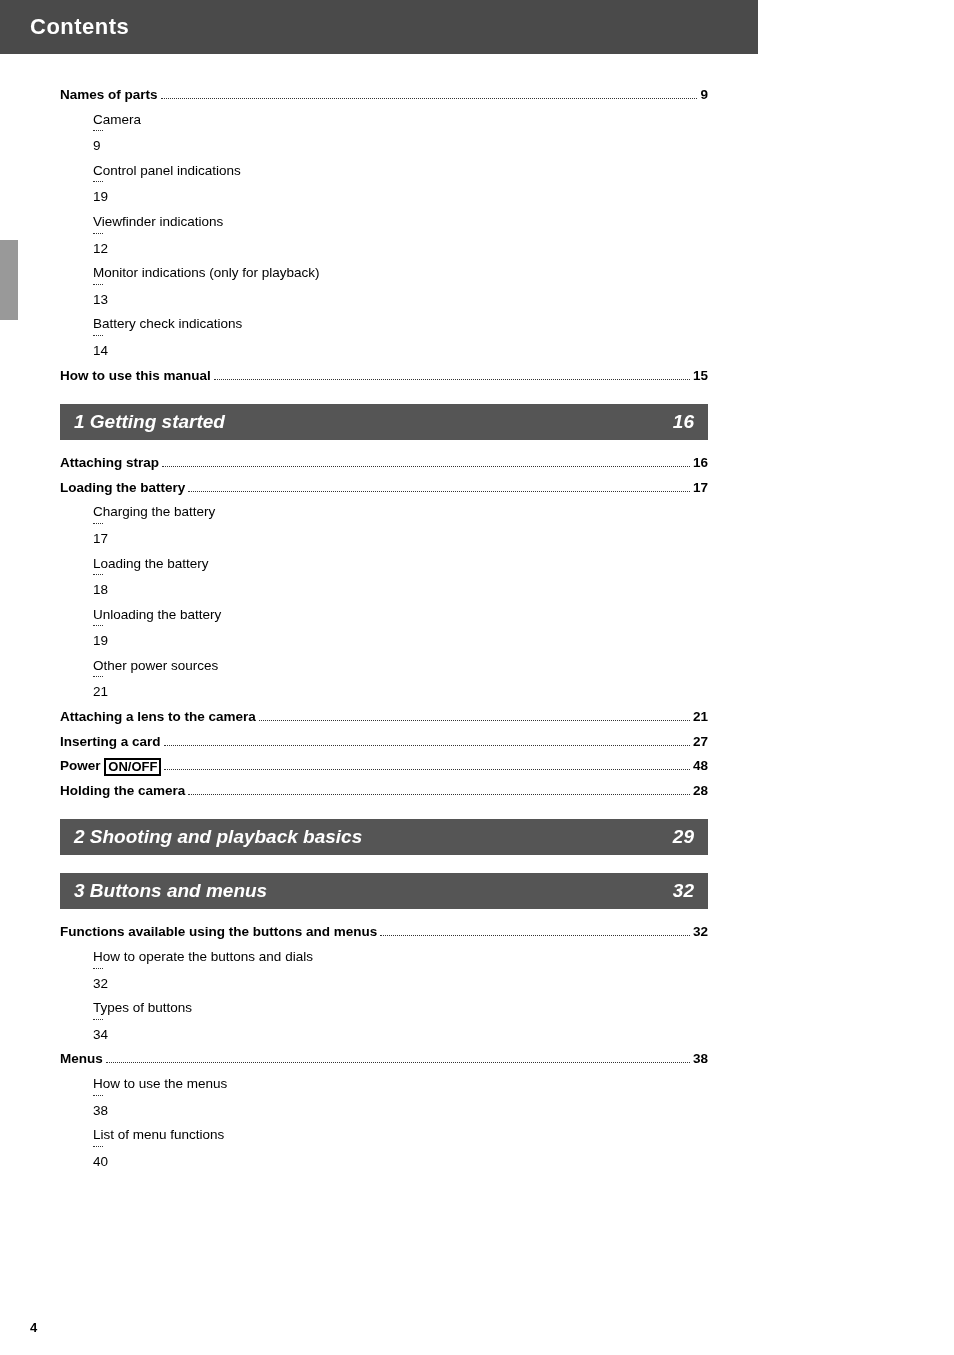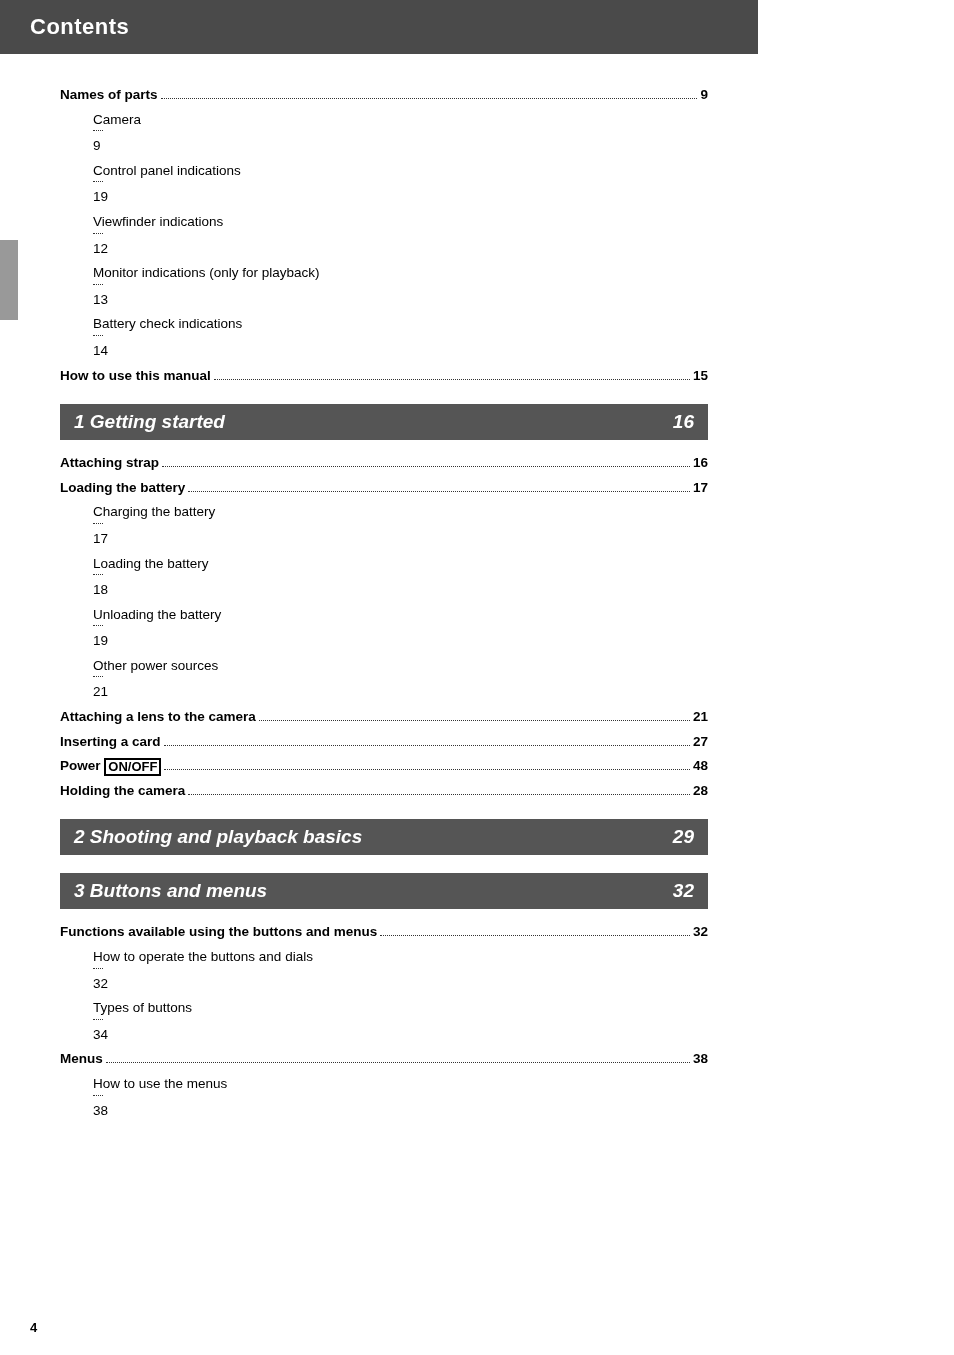--- a/index.html
+++ b/index.html
@@ -269,19 +269,24 @@
       <div class="toc-entry bold-entry">
         <span class="toc-label">Menus</span>
         <span class="toc-dots"></span>
         <span class="toc-page">38</span>
       </div>
       <div class="toc-entry indent-1">
         <span class="toc-label">How to use the menus</span>
         <span class="toc-dots"></span>
         <span class="toc-page">38</span>
       </div>
+      <div class="toc-entry indent-1">
+        <span class="toc-label">List of menu functions</span>
+        <span class="toc-dots"></span>
+        <span class="toc-page">40</span>
+      </div>
     </div>
 
   </div>
 
   <div class="page-number">4</div>
 
 </div>
 
 </body></html>

